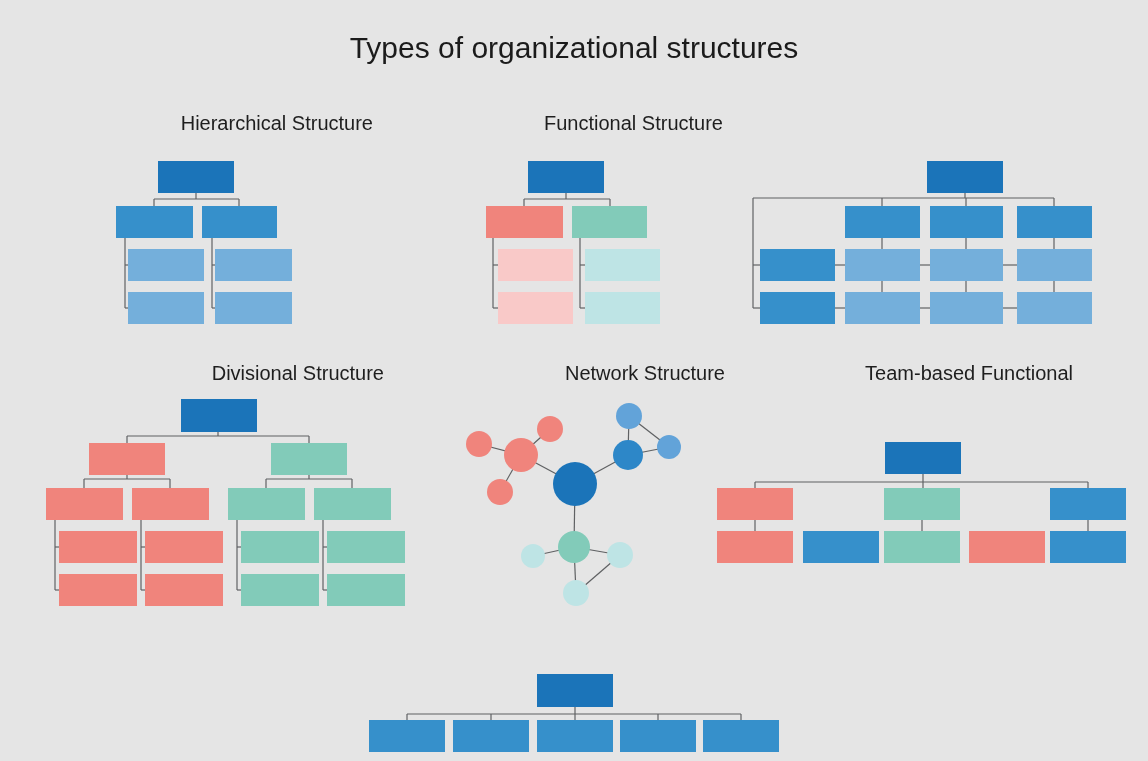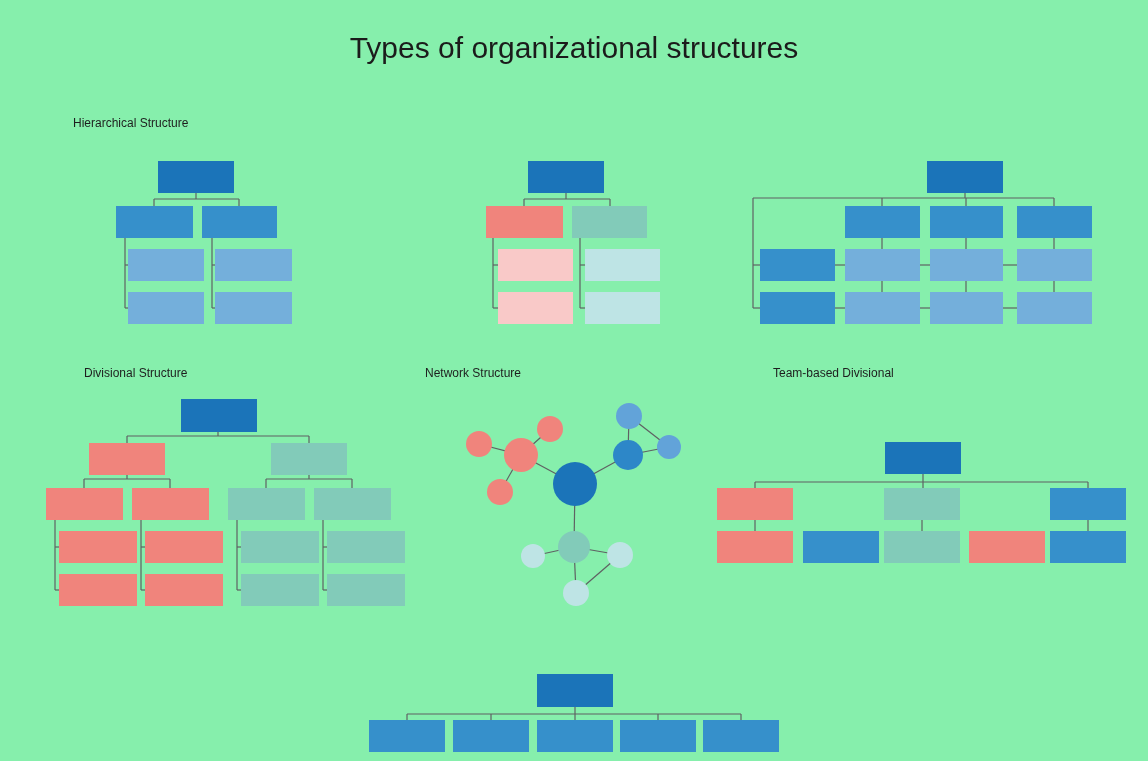--- a/index.html
+++ b/index.html
@@ -1,46 +1,47 @@
 <!DOCTYPE html>
 <html><head>
 <meta charset="utf-8">
 <style>
   html,body{margin:0;padding:0;background:#fff;}
   .canvas{
     position:relative;
     width:1148px;height:761px;
-    background:#86efac;
+    background:#e5e5e5;
     overflow:hidden;
     font-family:"Liberation Sans","DejaVu Sans",sans-serif;
   }
   .main-title{
     position:absolute;left:0;top:30px;width:1148px;
     text-align:center;
     font-size:30px;line-height:36px;
     color:#1b1b1b;
   }
   .panel-title{
     position:absolute;width:300px;
-    text-align:left;
-    font-size:12px;line-height:20px;
+    text-align:right;
+    font-size:20px;line-height:20px;
     color:#1e1e1e;
   }
   #diagram-canvas{position:absolute;left:0;top:0;}
 </style>
 </head>
 <body>
 
 <div class="canvas">
   <div class="main-title">Types of organizational structures</div>
 
   <div class="panel-title" style="left:73px;top:113px">Hierarchical Structure</div>
+  <div class="panel-title" style="left:423px;top:113px">Functional Structure</div>
   <div class="panel-title" style="left:425px;top:363px">Network Structure</div>
   <div class="panel-title" style="left:84px;top:363px">Divisional Structure</div>
-  <div class="panel-title" style="left:773px;top:363px">Team-based Divisional</div>
+  <div class="panel-title" style="left:773px;top:363px">Team-based Functional</div>
 
   <svg id="diagram-canvas" width="1148" height="761" viewBox="0 0 1148 761" xmlns="http://www.w3.org/2000/svg">
       <g>
         <line x1="196" y1="193" x2="196" y2="199" stroke="#5f6163" stroke-width="1.2"></line>
         <line x1="154" y1="199" x2="239" y2="199" stroke="#5f6163" stroke-width="1.2"></line>
         <line x1="154" y1="199" x2="154" y2="207" stroke="#5f6163" stroke-width="1.2"></line>
         <line x1="239" y1="199" x2="239" y2="207" stroke="#5f6163" stroke-width="1.2"></line>
         <line x1="125" y1="237" x2="125" y2="308" stroke="#5f6163" stroke-width="1.2"></line>
         <line x1="125" y1="265" x2="129" y2="265" stroke="#5f6163" stroke-width="1.2"></line>
         <line x1="125" y1="308" x2="129" y2="308" stroke="#5f6163" stroke-width="1.2"></line>

